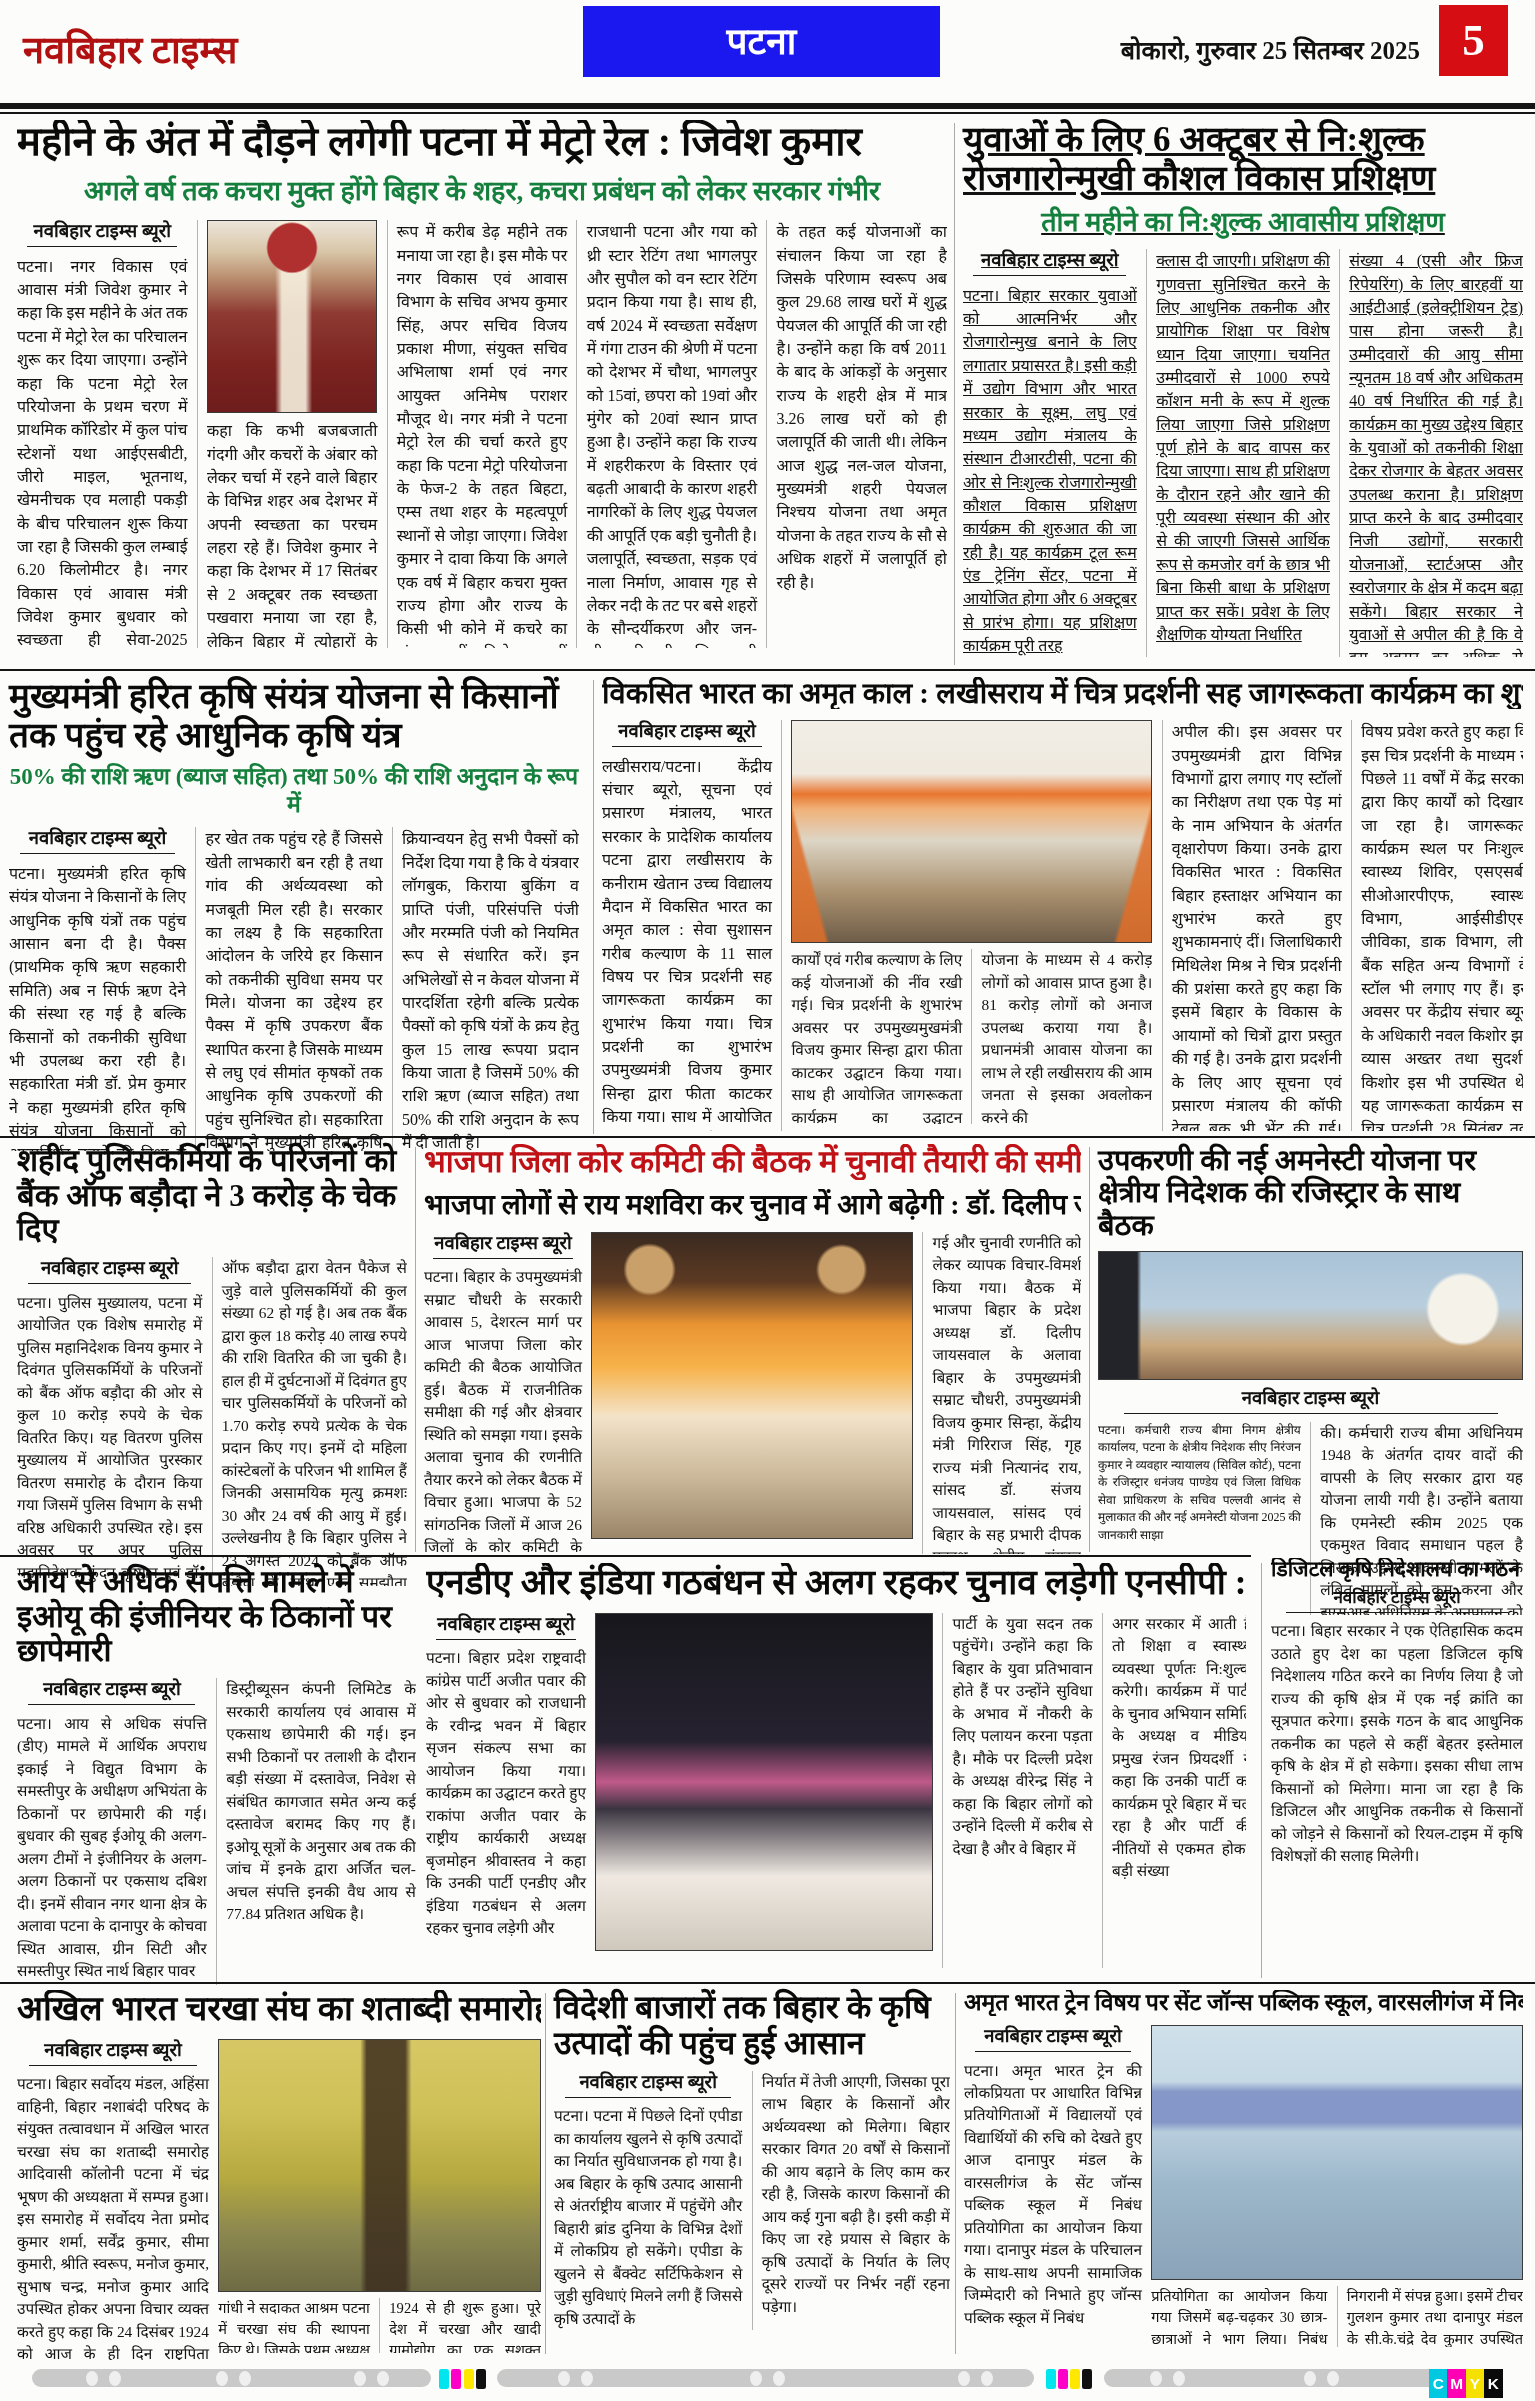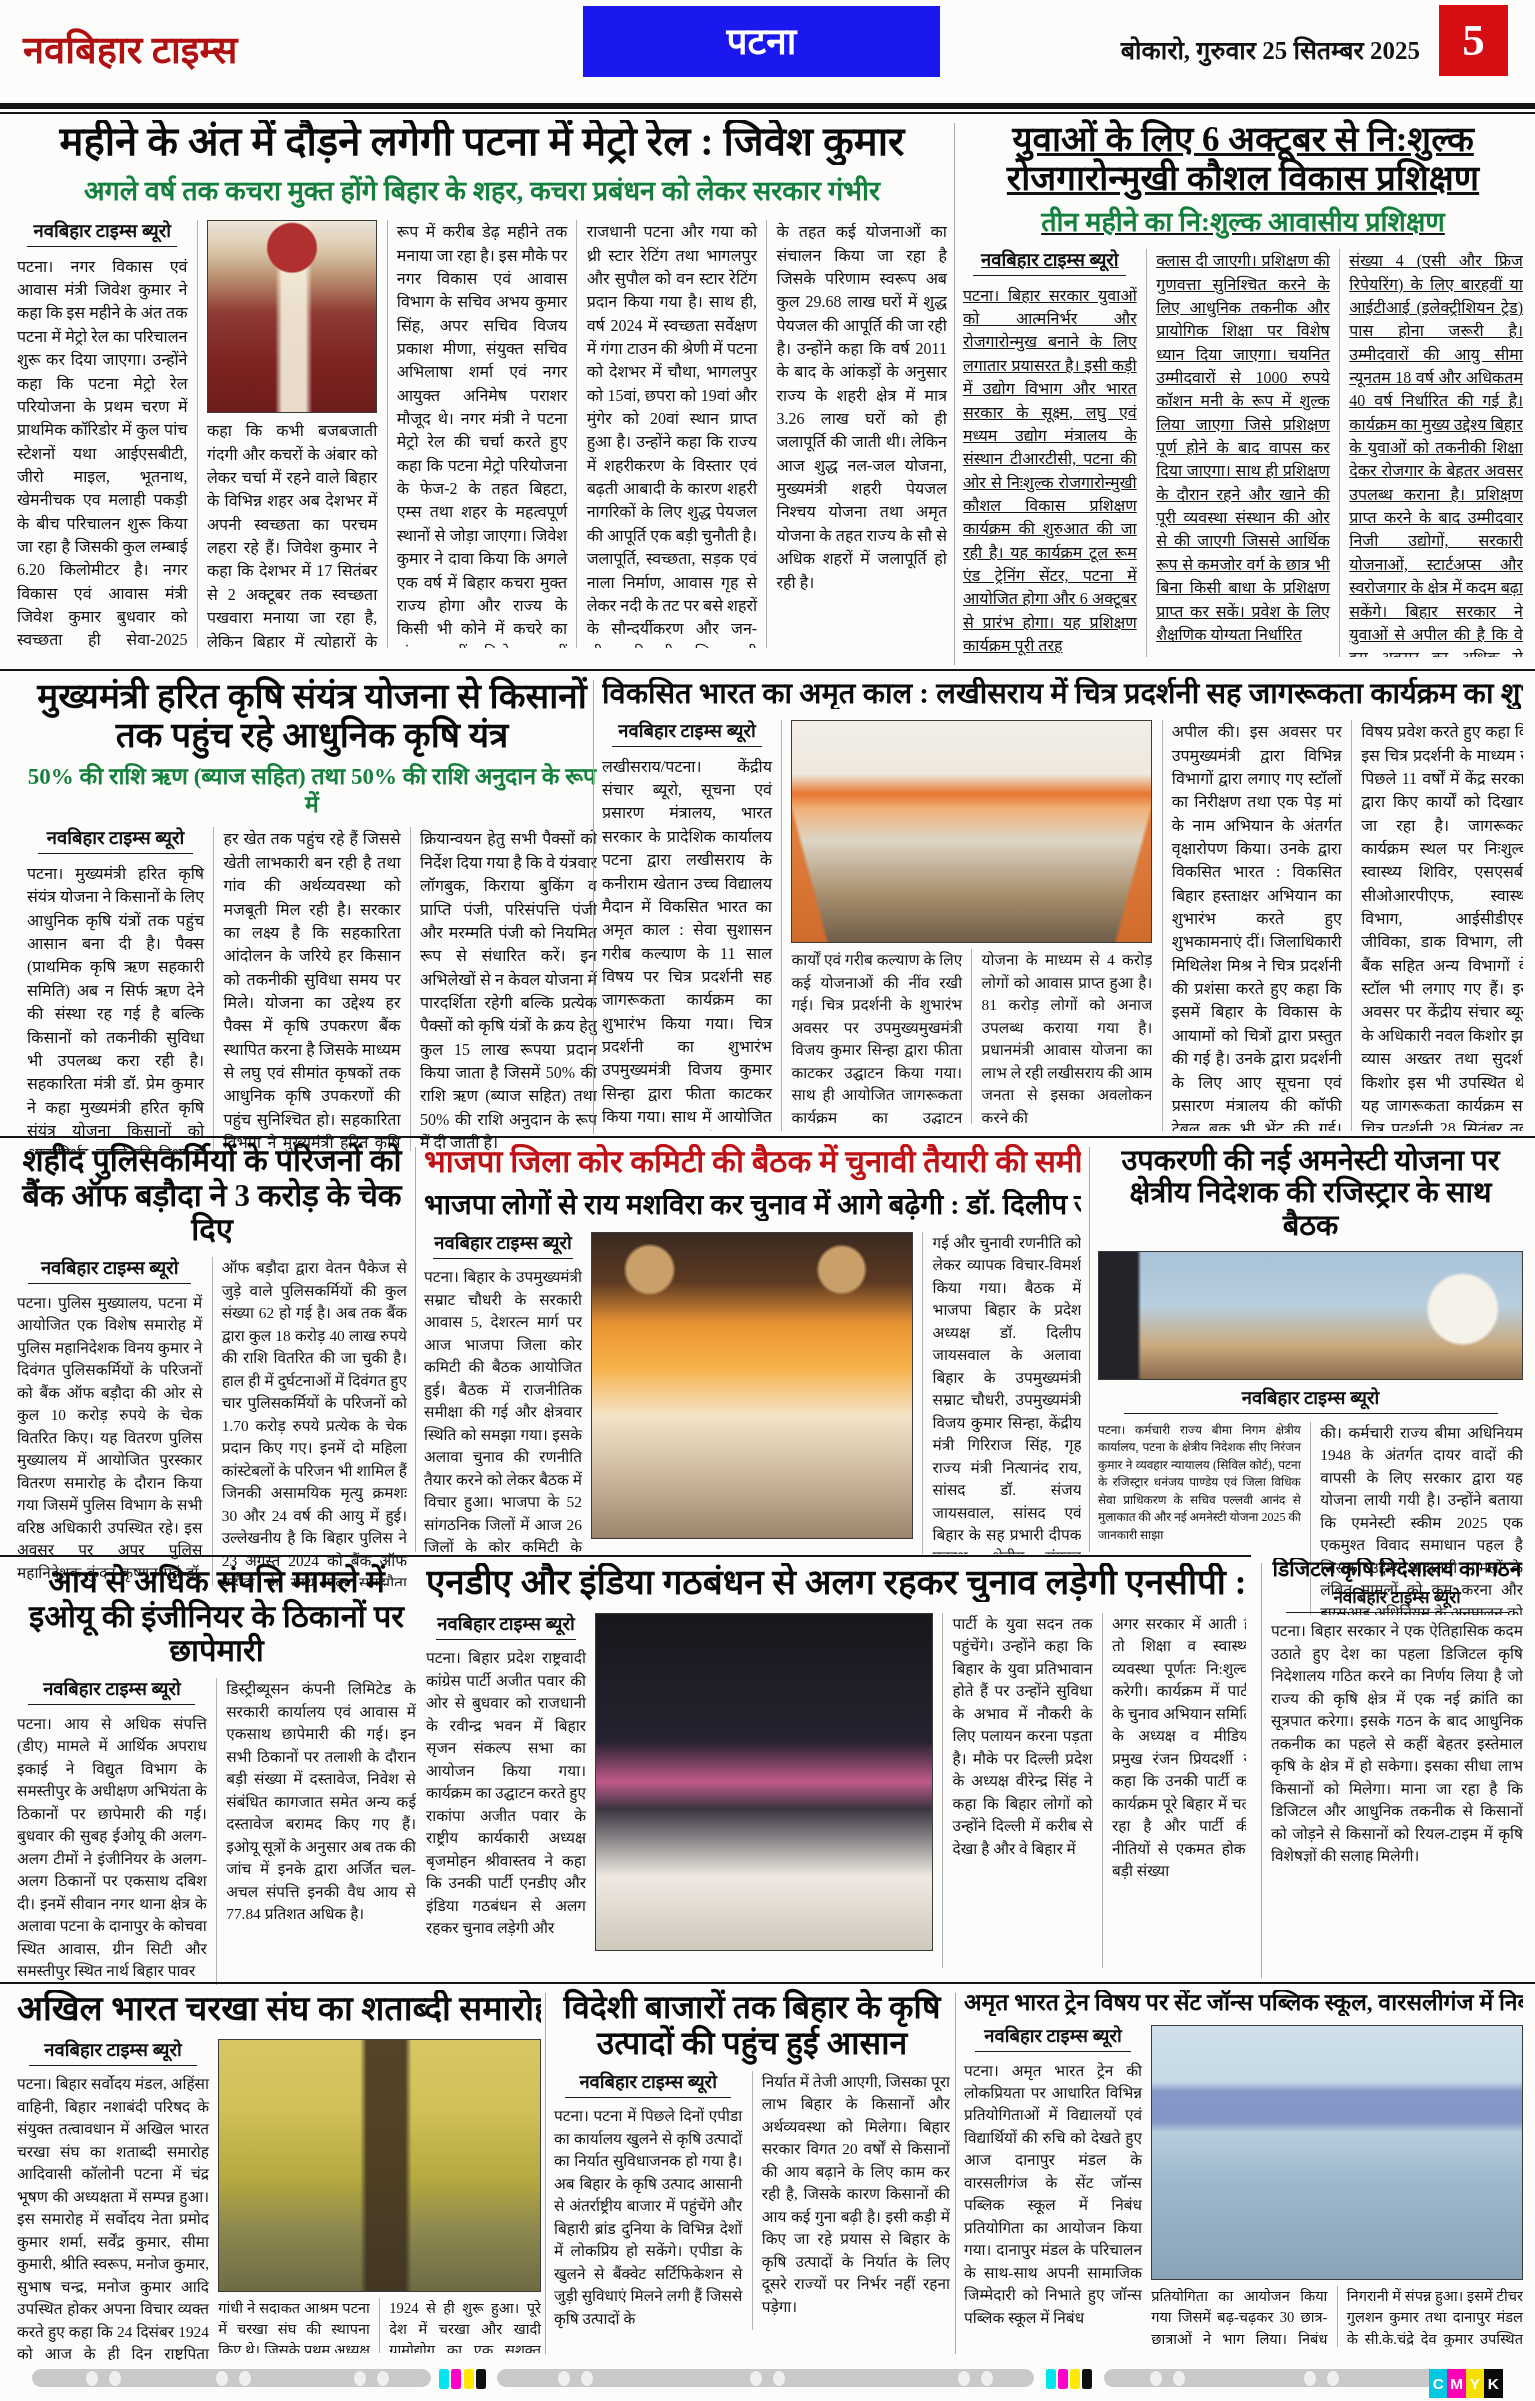--- a/index.html
+++ b/index.html
@@ -1,19 +1,19 @@
 <!DOCTYPE html>
 <html style="font-size:12.3px"><head>
 <meta charset="utf-8">
 <style>
   html,body{margin:0;padding:0;background:#777;}
   .page{position:relative;width:1535px;height:2401px;background:#fcfcfa;
         font-family:"Liberation Serif", serif;color:#121212;overflow:hidden;}
   .abs{position:absolute;}
-  .hl{font-weight:bold;color:#0a0a0a;text-align:center;line-height:1.12;}
+  .hl{font-weight:bold;color:#0a0a0a;line-height:1.12;}
   .hl-red{font-weight:bold;color:#c01216;text-align:center;line-height:1.15;}
   .sub-red{font-weight:bold;color:#15803d;text-align:center;line-height:1.2;}
   .sub-blk{font-weight:bold;color:#0a0a0a;text-align:center;line-height:1.15;}
   .byline{font-weight:bold;text-align:center;font-size:18.4px;line-height:1.2;
           border-bottom:1.9px solid #1b1b1b;padding-bottom:3.8px;margin:0 auto 7.7px auto;width:88%;}
   .body-t{font-size:16px;line-height:1.46;text-align:justify;}
   .cols{display:flex;}
   .cols > .col + .col{border-left:0.8px solid #b3b3b3;margin-left:9.2px;padding-left:9.2px;}
   .col{flex:1;min-width:0;}
   .photo{border:1.2px solid #3a3a3a;box-sizing:border-box;}
@@ -74,21 +74,21 @@
         <div class="byline">नवबिहार टाइम्स ब्यूरो</div>
         <div class="body-t">पटना। बिहार सरकार युवाओं को आत्मनिर्भर और रोजगारोन्मुख बनाने के लिए लगातार प्रयासरत है। इसी कड़ी में उद्योग विभाग और भारत सरकार के सूक्ष्म, लघु एवं मध्यम उद्योग मंत्रालय के संस्थान टीआरटीसी, पटना की ओर से निःशुल्क रोजगारोन्मुखी कौशल विकास प्रशिक्षण कार्यक्रम की शुरुआत की जा रही है। यह कार्यक्रम टूल रूम एंड ट्रेनिंग सेंटर, पटना में आयोजित होगा और 6 अक्टूबर से प्रारंभ होगा। यह प्रशिक्षण कार्यक्रम पूरी तरह</div>
       </div>
       <div class="col body-t">क्लास दी जाएगी। प्रशिक्षण की गुणवत्ता सुनिश्चित करने के लिए आधुनिक तकनीक और प्रायोगिक शिक्षा पर विशेष ध्यान दिया जाएगा। चयनित उम्मीदवारों से 1000 रुपये कॉशन मनी के रूप में शुल्क लिया जाएगा जिसे प्रशिक्षण पूर्ण होने के बाद वापस कर दिया जाएगा। साथ ही प्रशिक्षण के दौरान रहने और खाने की पूरी व्यवस्था संस्थान की ओर से की जाएगी जिससे आर्थिक रूप से कमजोर वर्ग के छात्र भी बिना किसी बाधा के प्रशिक्षण प्राप्त कर सकें। प्रवेश के लिए शैक्षणिक योग्यता निर्धारित</div>
       <div class="col body-t">संख्या 4 (एसी और फ्रिज रिपेयरिंग) के लिए बारहवीं या आईटीआई (इलेक्ट्रीशियन ट्रेड) पास होना जरूरी है। उम्मीदवारों की आयु सीमा न्यूनतम 18 वर्ष और अधिकतम 40 वर्ष निर्धारित की गई है। कार्यक्रम का मुख्य उद्देश्य बिहार के युवाओं को तकनीकी शिक्षा देकर रोजगार के बेहतर अवसर उपलब्ध कराना है। प्रशिक्षण प्राप्त करने के बाद उम्मीदवार निजी उद्योगों, सरकारी योजनाओं, स्टार्टअप्स और स्वरोजगार के क्षेत्र में कदम बढ़ा सकेंगे। बिहार सरकार ने युवाओं से अपील की है कि वे इस अवसर का अधिक से अधिक लाभ उठाएं और कौशल विकास के जरिए अपने जीवन को नई ऊंचाई दें।</div>
     </div>
   </div>
 
   <div class="hrule" style="left:0;top:669px;width:1535px;height:1.5px;"></div>
 
-  <div class="abs" style="left:27px;top:677px;width:570px;">
+  <div class="abs" style="left:9px;top:677px;width:570px;">
     <div class="hl" style="font-size:35px;">मुख्यमंत्री हरित कृषि संयंत्र योजना से किसानों तक पहुंच रहे आधुनिक कृषि यंत्र</div>
     <div class="sub-red" style="font-size:23px;margin-top:7.7px;">50% की राशि ऋण (ब्याज सहित) तथा 50% की राशि अनुदान के रूप में</div>
     <div class="cols" style="margin-top:9.2px;height:324px;overflow:hidden;">
       <div class="col">
         <div class="byline">नवबिहार टाइम्स ब्यूरो</div>
         <div class="body-t">पटना। मुख्यमंत्री हरित कृषि संयंत्र योजना ने किसानों के लिए आधुनिक कृषि यंत्रों तक पहुंच आसान बना दी है। पैक्स (प्राथमिक कृषि ऋण सहकारी समिति) अब न सिर्फ ऋण देने की संस्था रह गई है बल्कि किसानों को तकनीकी सुविधा भी उपलब्ध करा रही है। सहकारिता मंत्री डॉ. प्रेम कुमार ने कहा मुख्यमंत्री हरित कृषि संयंत्र योजना किसानों को आत्मनिर्भर बनाने की दिशा में सरकार की एक महत्वाकांक्षी पहल है। इस योजना के माध्यम से आधुनिक कृषि यंत्र</div>
       </div>
       <div class="col body-t">हर खेत तक पहुंच रहे हैं जिससे खेती लाभकारी बन रही है तथा गांव की अर्थव्यवस्था को मजबूती मिल रही है। सरकार का लक्ष्य है कि सहकारिता आंदोलन के जरिये हर किसान को तकनीकी सुविधा समय पर मिले। योजना का उद्देश्य हर पैक्स में कृषि उपकरण बैंक स्थापित करना है जिसके माध्यम से लघु एवं सीमांत कृषकों तक आधुनिक कृषि उपकरणों की पहुंच सुनिश्चित हो। सहकारिता विभाग ने मुख्यमंत्री हरित कृषि संयंत्र योजना के बेहतर</div>
       <div class="col body-t">क्रियान्वयन हेतु सभी पैक्सों को निर्देश दिया गया है कि वे यंत्रवार लॉगबुक, किराया बुकिंग व प्राप्ति पंजी, परिसंपत्ति पंजी और मरम्मति पंजी को नियमित रूप से संधारित करें। इन अभिलेखों से न केवल योजना में पारदर्शिता रहेगी बल्कि प्रत्येक पैक्सों को कृषि यंत्रों के क्रय हेतु कुल 15 लाख रूपया प्रदान किया जाता है जिसमें 50% की राशि ऋण (ब्याज सहित) तथा 50% की राशि अनुदान के रूप में दी जाती है।</div>
     </div>

